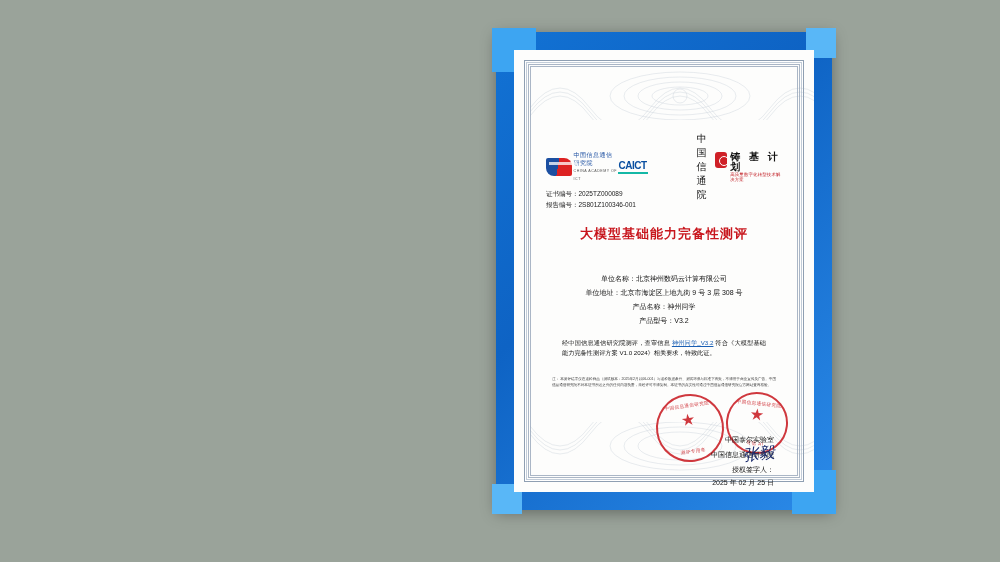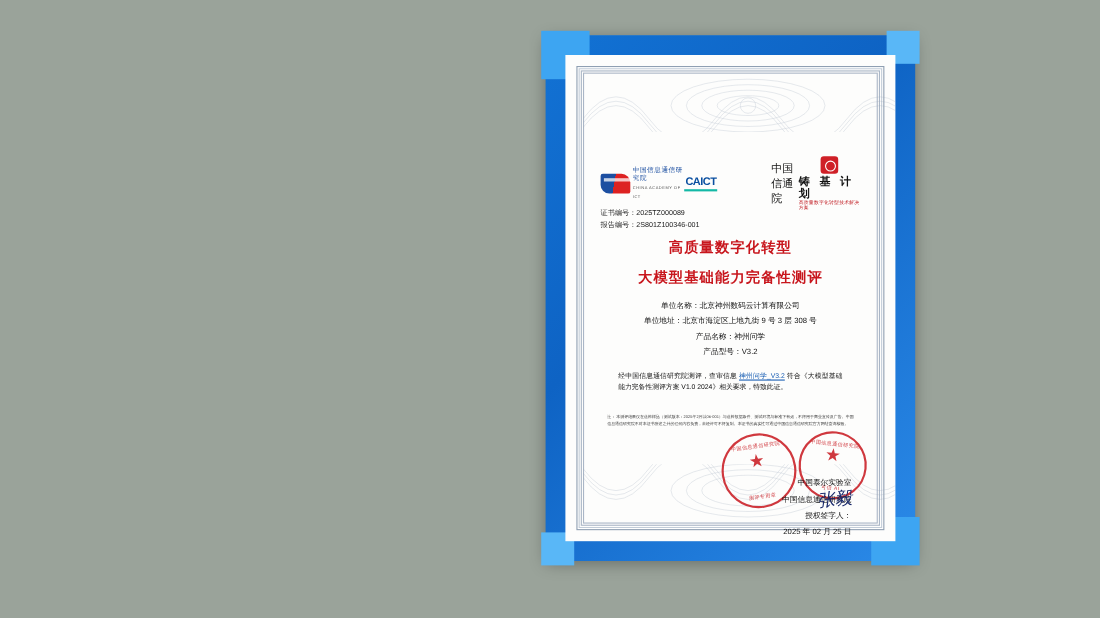--- a/index.html
+++ b/index.html
@@ -128,21 +128,21 @@
     color: #0a4fa0;
     letter-spacing: -0.5px;
     border-bottom: 2px solid #14b8a6;
     padding: 0 1px 1px 1px;
   }
   .caict-text {
     font-size: 10px;
     color: #111;
     margin-left: 46px;
   }
-  .logo-right { display: flex; align-items: center; gap: 3px; flex-direction: column; }
+  .logo-right { display: flex; align-items: flex-start; gap: 3px; }
   .zhuji-badge {
     width: 16px; height: 16px;
     background: #cf2027;
     border-radius: 3px;
     position: relative;
   }
   .zhuji-badge:after {
     content: "";
     position: absolute; left: 4px; top: 4px;
     width: 8px; height: 8px;
@@ -361,21 +361,20 @@
         <div class="numbers">
           <div>
             <span>证书编号：</span><span>2025TZ000089</span>
           </div>
           <div>
             <span>报告编号：</span><span>2S801Z100346-001</span>
           </div>
         </div>
 
         <div class="title-block">
-          <div class="title1">高质量数字化转型</div>
           <div class="title2">大模型基础能力完备性测评</div>
         </div>
 
         <div class="info">
           <div class="row">
             <span class="k">单位名称：</span><span class="v">北京神州数码云计算有限公司</span>
           </div>
           <div class="row">
             <span class="k">单位地址：</span><span class="v">北京市海淀区上地九街 9 号 3 层 308 号</span>
           </div>

